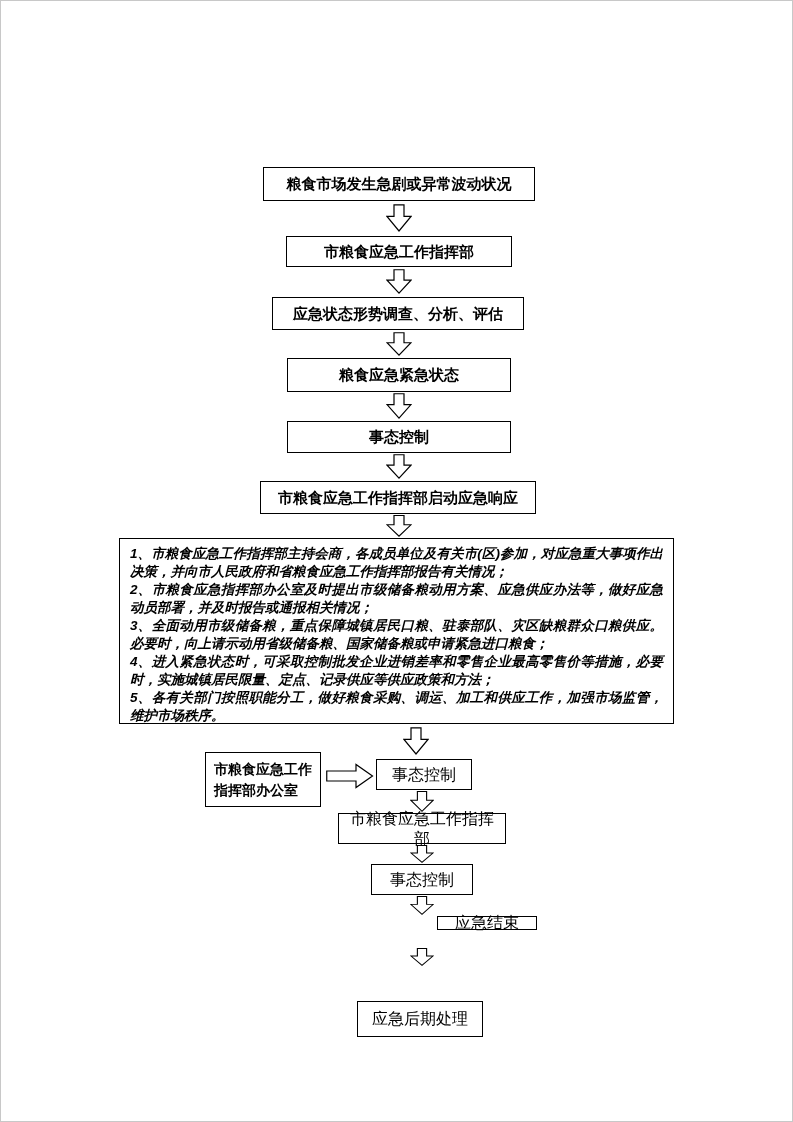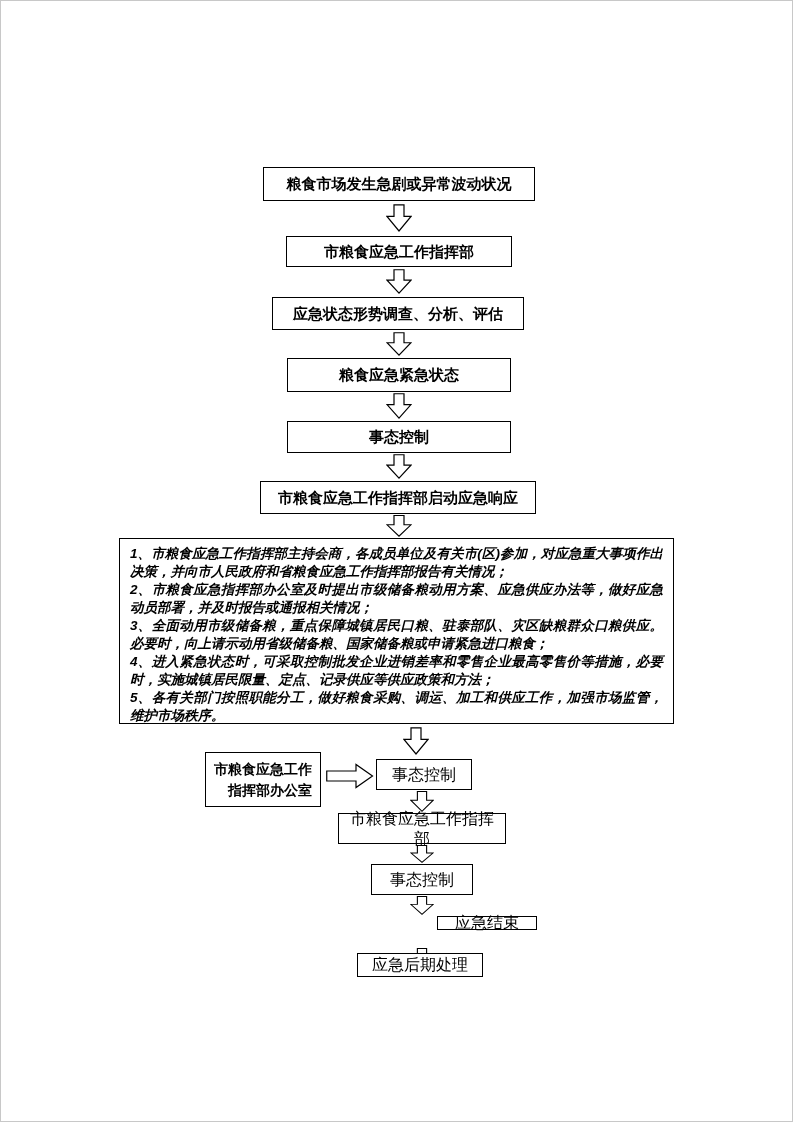--- a/index.html
+++ b/index.html
@@ -43,21 +43,21 @@
   .measures p{margin:0;padding:0;}
   .sidebox{
     position:absolute;
     box-sizing:border-box;
     border:1px solid #000;
     background:#fff;
     font-size:14px;
     font-weight:bold;
     line-height:1.5;
     padding:6px 8px;
-    text-align:right;
+    text-align:left;
     display:flex;
     align-items:center;
   }
   .arrow{position:absolute;}
   .arrow svg{display:block;width:100%;height:100%;}
 </style>
 </head>
 <body>
 
 <div class="page">
@@ -157,15 +157,15 @@
   </div>
 
   <div class="fbox normal" style="left:388px;top:915px;width:100px;height:14px;margin-left:48px;">应急结束</div>
 
   <div class="arrow" style="left:409px;top:947px;width:24px;height:18px;">
     <svg viewBox="0 0 26 27" preserveAspectRatio="none">
         <path d="M8 0.75 H18 V12 H25 L13 26 L1 12 H8 Z" fill="#fff" stroke="#000" stroke-width="1.2"></path>
       </svg>
   </div>
 
-  <div class="fbox normal" style="left:356px;top:952px;width:126px;height:24px;">应急后期处理</div>
+  <div class="fbox normal" style="left:356px;top:1000px;width:126px;height:36px;">应急后期处理</div>
 
 </div>
 
 </body></html>

